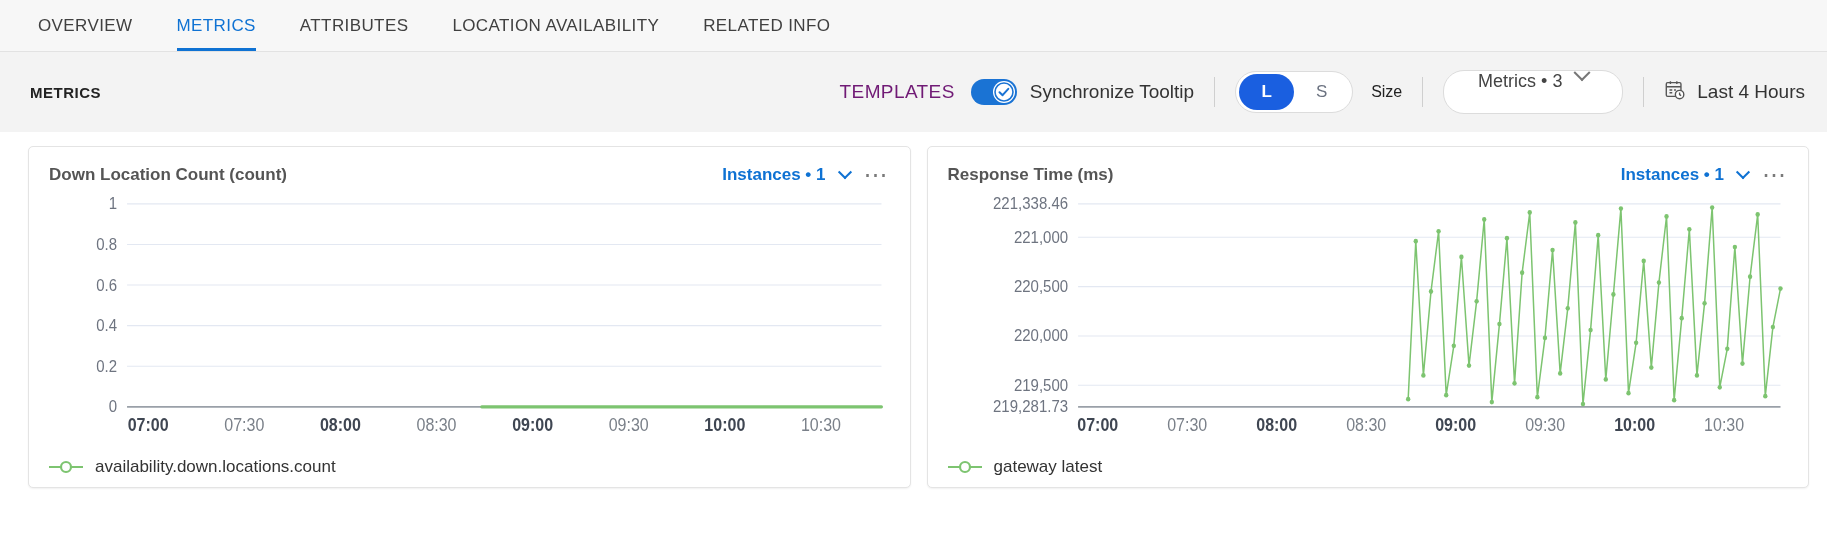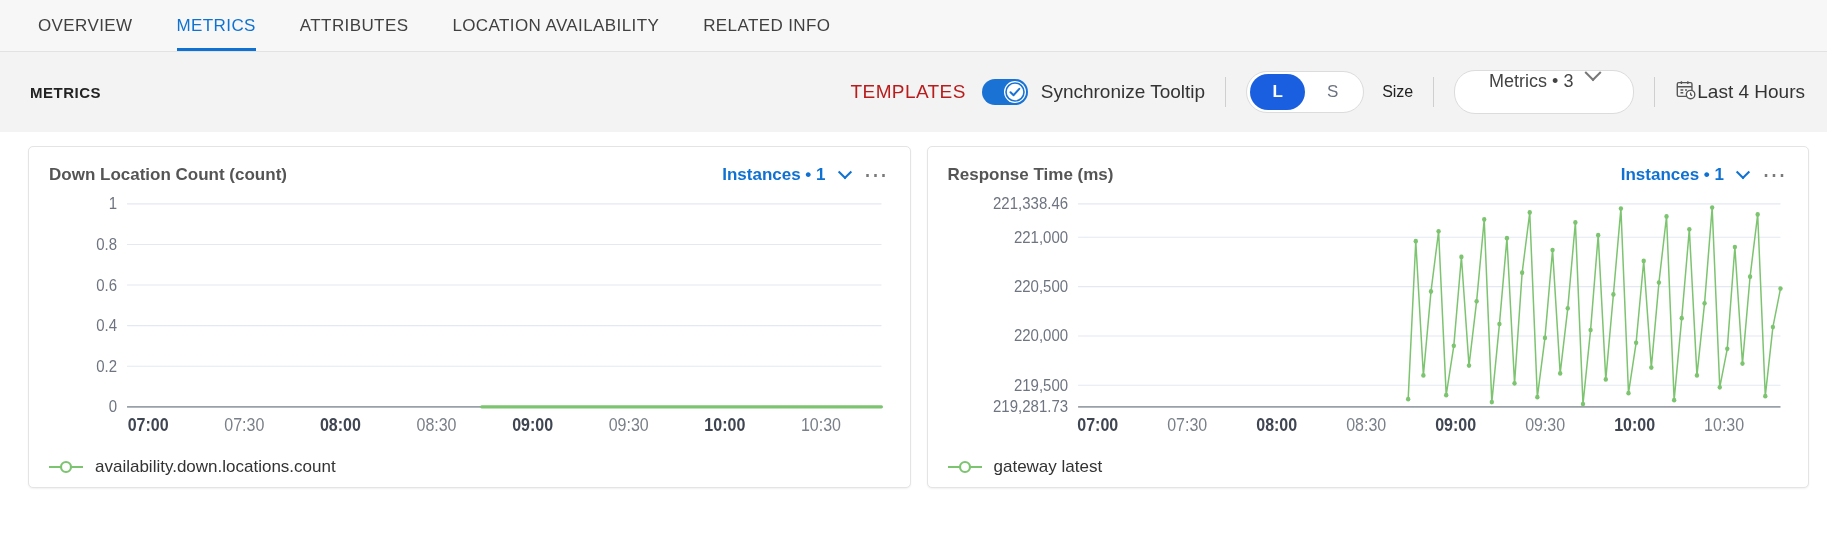--- a/index.html
+++ b/index.html
@@ -43,21 +43,21 @@
   }
   .toolbar-title {
     font-size: 15px; font-weight: bold; color: #222;
     letter-spacing: .5px;
   }
   .toolbar-right {
     margin-left: auto;
     display: flex; align-items: center;
   }
   .templates-link {
-    color: #b91c1c; font-size: 19px; letter-spacing: .4px;
+    color: #701a75; font-size: 19px; letter-spacing: .4px;
     margin-right: 16px; cursor: pointer;
   }
   .switch {
     width: 46px; height: 26px; border-radius: 13px;
     background: #1a73d4; position: relative; cursor: pointer;
     margin-right: 13px; flex: none;
   }
   .switch .knob {
     position: absolute; top: 2px; right: 2px;
     width: 22px; height: 22px; border-radius: 50%;
@@ -85,21 +85,21 @@
   .dropdown {
     display: flex; align-items: flex-start; justify-content: center;
     gap: 14px;
     border: 1px solid #dcdcdc; border-radius: 21px; background: #fff;
     height: 44px; padding: 0 24px; min-width: 180px;
     font-size: 18px; color: #444; cursor: pointer;
   }
   .chev { width: 12px; height: 12px; border-right: 2px solid #777; border-bottom: 2px solid #777;
           transform: rotate(45deg) translate(-3px,-3px); }
 
-  .timerange { display: flex; align-items: center; font-size: 19px; color: #333; cursor: pointer; justify-content: space-between; }
+  .timerange { display: flex; align-items: center; gap: 11px; font-size: 19px; color: #333; cursor: pointer; justify-content: space-between; }
 
   
   .charts {
     display: flex; gap: 16px;
     padding: 14px 18px 0 28px;
     background: #ffffff;
   }
   .card {
     background: #fff;
     border: 1px solid #e4e4e4;

